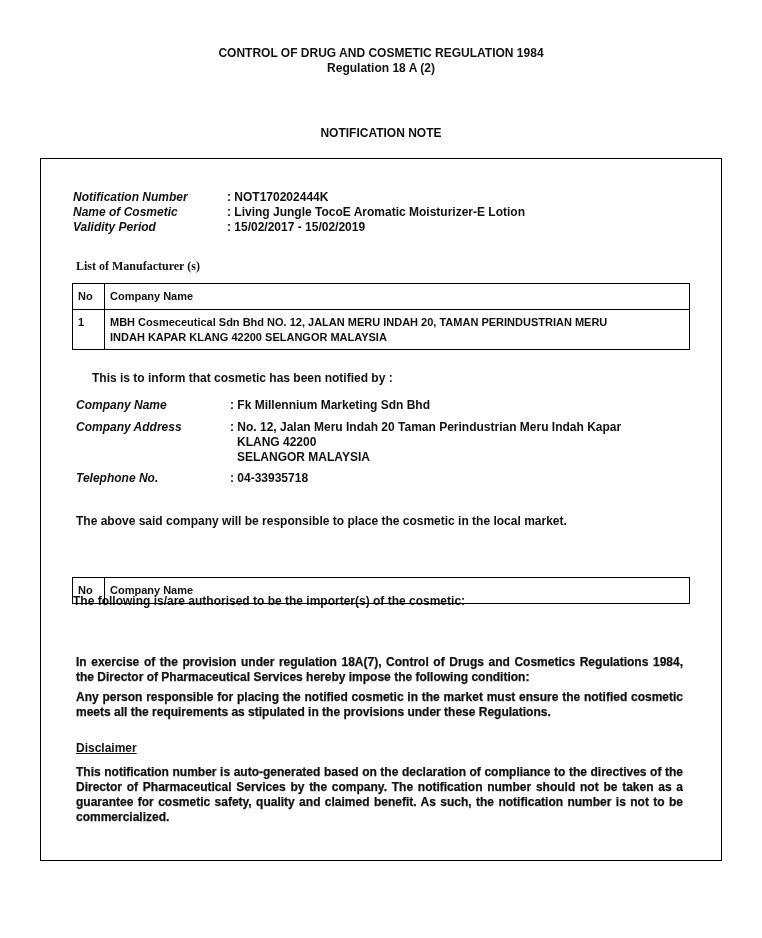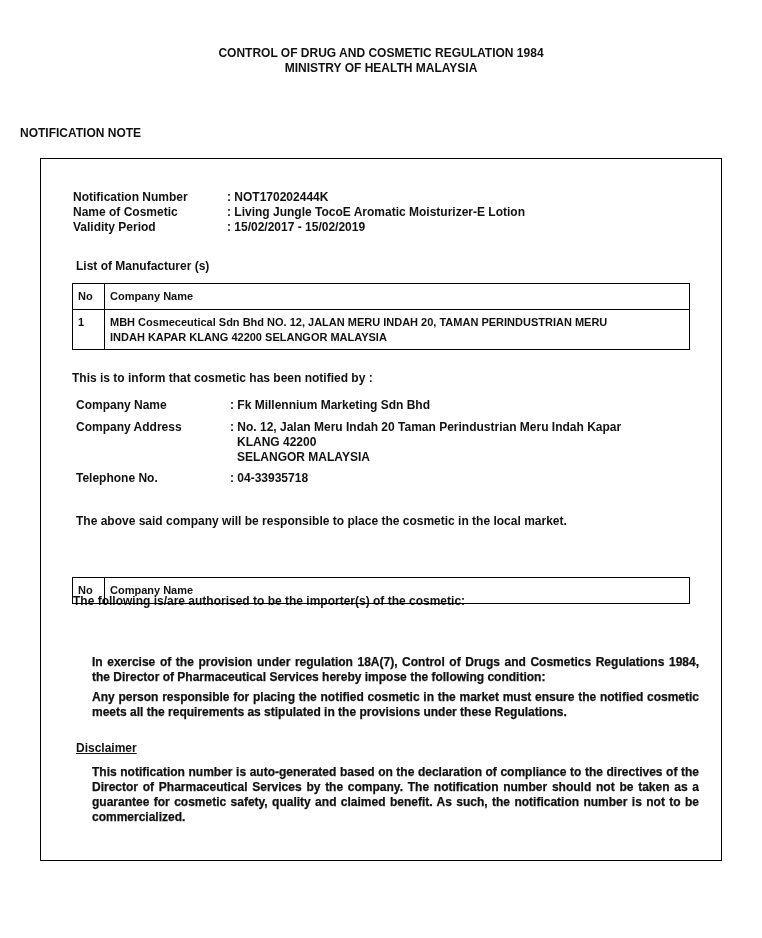--- a/index.html
+++ b/index.html
@@ -15,33 +15,32 @@
     .header {
       position: absolute;
       left: 0; top: 46px; width: 762px;
       text-align: center;
       line-height: 15px;
       font-size: 12px;
     }
     .note-title {
       position: absolute;
       left: 0; top: 126px; width: 762px;
-      text-align: left;
+      text-align: center;
       font-size: 12px;
-      padding-left: 20px;
     }
     .frame {
       position: absolute;
       left: 40px; top: 158px;
       width: 682px; height: 703px;
       border: 1px solid #000;
     }
     .abs { position: absolute; }
     .kv-row { position: absolute; left: 73px; height: 15px; line-height: 15px; }
-    .kv-label { position: absolute; left: 0; white-space: nowrap; }
+    .kv-label { position: absolute; left: 0; white-space: nowrap; font-style: italic; }
     .kv-value { position: absolute; white-space: nowrap; }
     table.grid {
       position: absolute;
       border-collapse: collapse;
       font-size: 11px;
     }
     table.grid td {
       border: 1px solid #000;
       padding: 0 5px;
       vertical-align: middle;
@@ -49,66 +48,66 @@
     }
     .para {
       position: absolute;
       left: 76px;
       width: 607px;
       line-height: 15px;
       text-align: justify;
       font-weight: normal;
       -webkit-text-stroke: 0.25px #111;
     }
-    .bold-text { font-weight: bold; margin-left: 16px; }
+    .bold-text { font-weight: bold; }
     .underline { text-decoration: underline; }
     .addr-line { position: absolute; white-space: nowrap; text-align: center; }
   </style>
 </head>
 <body>
 
 <div class="header">
   <div>CONTROL OF DRUG AND COSMETIC REGULATION 1984</div>
-  <div>MINISTRY OF HEALTH MALAYSIA</div>
+  <div>Regulation 18 A (2)</div>
 </div>
 <div class="note-title">NOTIFICATION NOTE</div>
 
 <div class="frame"></div>
 
 <div class="kv-row" style="top:190px;">
   <span class="kv-label">Notification Number</span>
   <span class="kv-value" style="left:154px;">: NOT170202444K</span>
 </div>
 <div class="kv-row" style="top:205px;">
   <span class="kv-label">Name of Cosmetic</span>
   <span class="kv-value" style="left:154px;">: Living Jungle TocoE Aromatic Moisturizer-E Lotion</span>
 </div>
 <div class="kv-row" style="top:220px;">
   <span class="kv-label">Validity Period</span>
   <span class="kv-value" style="left:154px;">: 15/02/2017 - 15/02/2019</span>
 </div>
 
-<div class="abs" style="left:76px; top:259px; line-height:15px;">List of Manufacturer (s)</div>
+<div class="abs" style="left:76px; top:259px; line-height:15px;font-family:Liberation Serif, serif;">List of Manufacturer (s)</div>
 <table class="grid" style="left:72px; top:283px; width:618px;">
   <tbody>
       <tr style="height:26px;">
     <td style="width:32px;">No</td>
     <td>Company Name</td>
   </tr>
   <tr style="height:40px;">
     <td style="vertical-align:top; padding-top:5px;">1</td>
     <td style="vertical-align:top; padding-top:5px;">
       <div>MBH Cosmeceutical Sdn Bhd NO. 12, JALAN MERU INDAH 20, TAMAN PERINDUSTRIAN MERU</div>
       <div>INDAH KAPAR KLANG 42200 SELANGOR MALAYSIA</div>
     </td>
   </tr>
 </tbody>
   </table>
 
-<div class="abs" style="left:72px; top:371px; line-height:15px;">This is to inform that cosmetic has been notified by :</div>
+<div class="abs" style="left:92px; top:371px; line-height:15px;">This is to inform that cosmetic has been notified by :</div>
 
 <div class="kv-row" style="left:76px; top:398px;">
   <span class="kv-label">Company Name</span>
   <span class="kv-value" style="left:154px;">: Fk Millennium Marketing Sdn Bhd</span>
 </div>
 <div class="kv-row" style="left:76px; top:420px; height:45px;">
   <span class="kv-label">Company Address</span>
   <span class="addr-line" style="left:154px; top:0;">: No. 12, Jalan Meru Indah 20 Taman Perindustrian Meru Indah Kapar</span>
   <span class="addr-line" style="left:161px; top:15px;">KLANG 42200</span>
   <span class="addr-line" style="left:161px; top:30px;">SELANGOR MALAYSIA</span>

